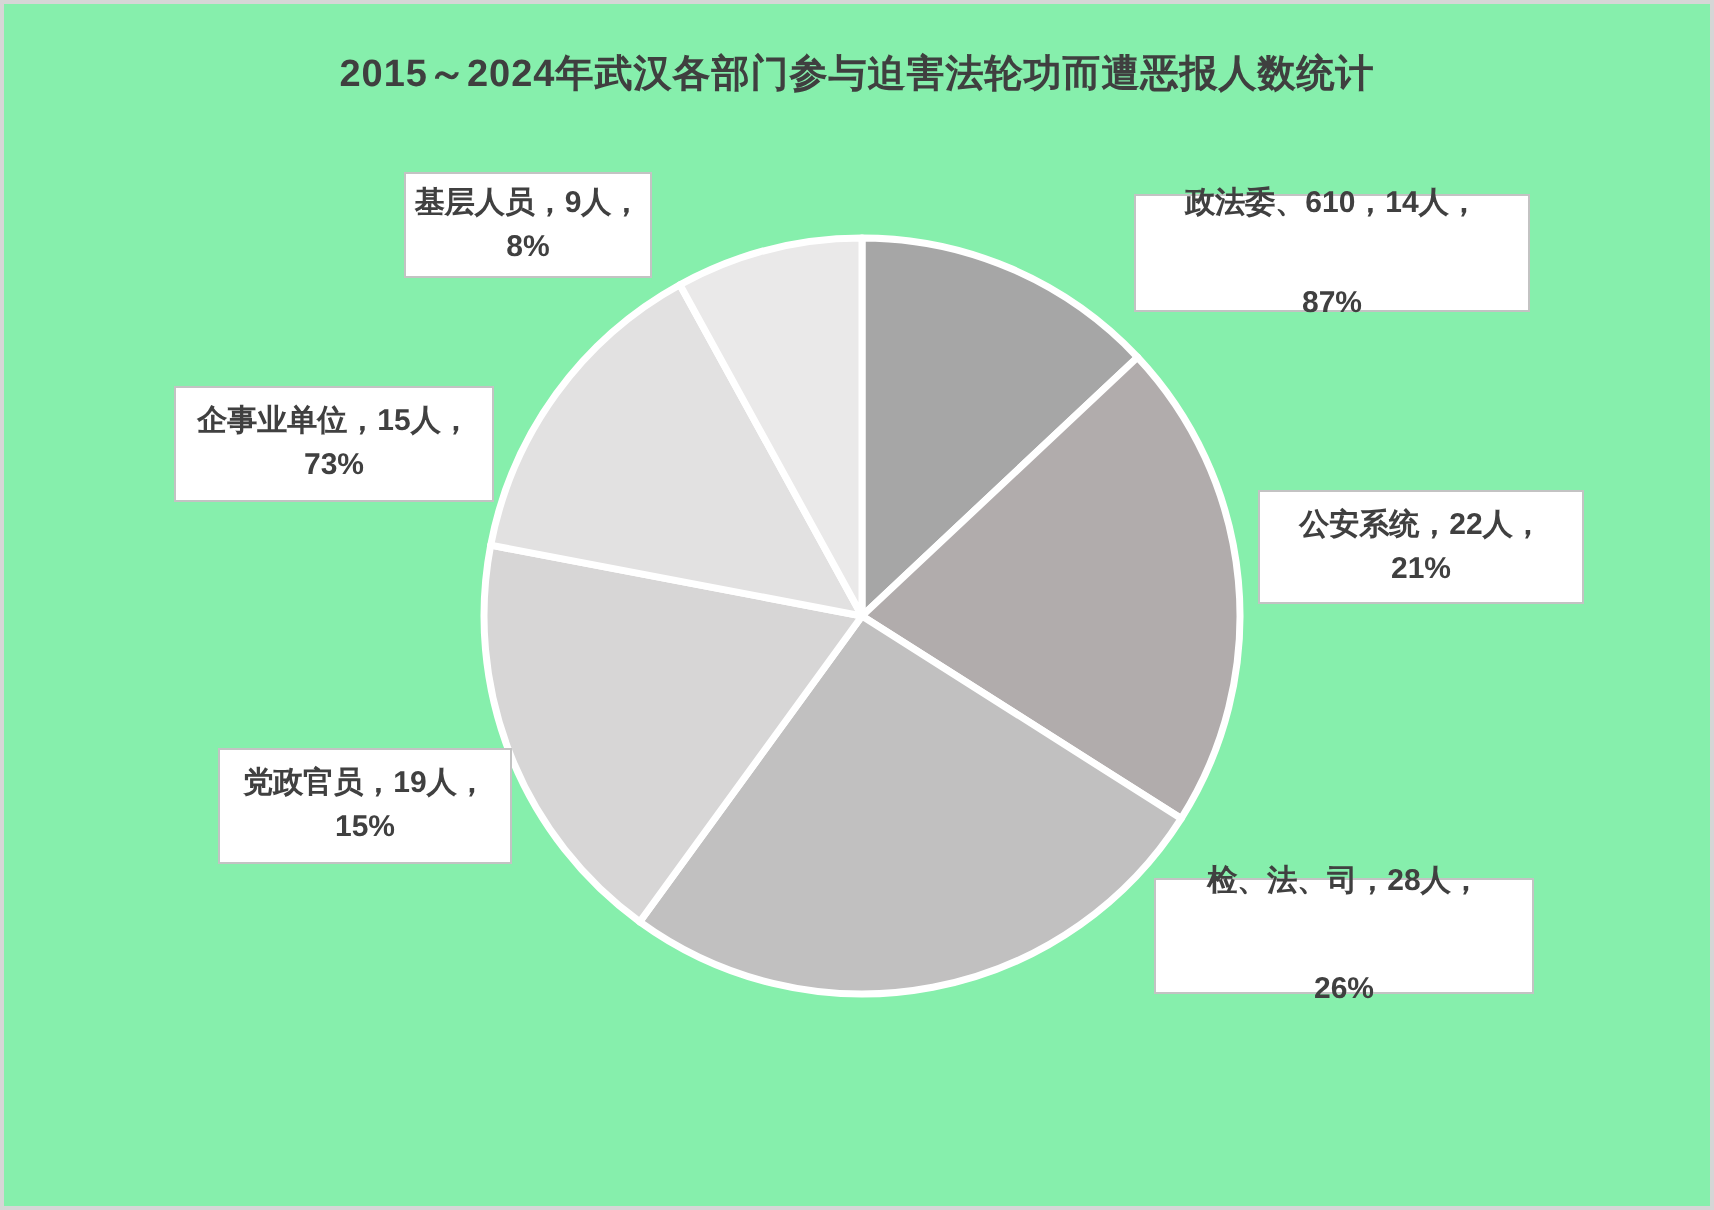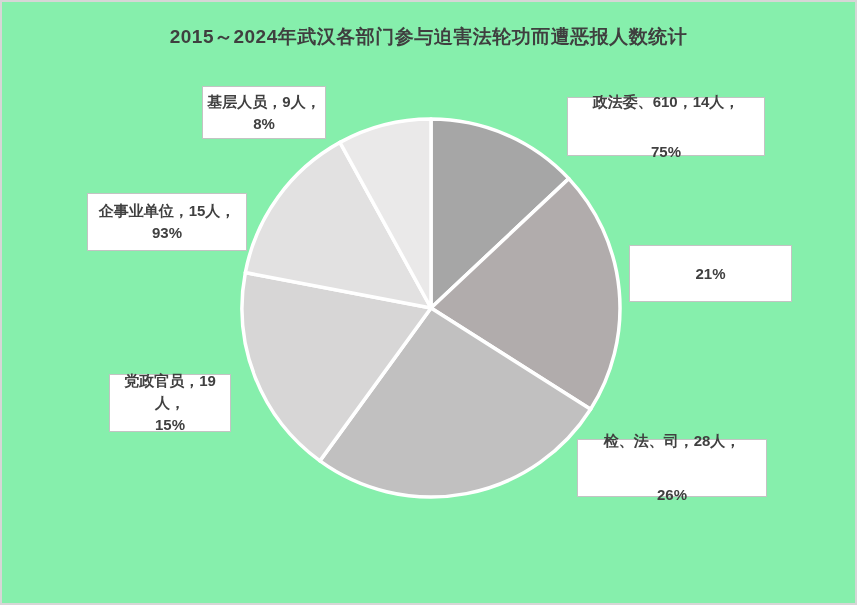--- a/index.html
+++ b/index.html
@@ -46,21 +46,21 @@
     line-height: 1.45;
     text-align: center;
     display: flex;
     flex-direction: column;
     justify-content: center;
     padding: 2px 4px;
   }
   #label-zhengfawei { left: 565px; top: 95px;  width: 198px; height: 59px; gap: 28px; }
   #label-gongan     { left: 627px; top: 243px; width: 163px; height: 57px; }
   #label-jianfasi   { left: 575px; top: 437px; width: 190px; height: 58px; gap: 32px; }
-  #label-dangzheng  { left: 107px; top: 372px; width: 122px; height: 58px; }
+  #label-dangzheng  { left: 107px; top: 372px; width: 147px; height: 58px; }
   #label-qishiye    { left: 85px;  top: 191px; width: 160px; height: 58px; align-items: center; }
   #label-jiceng     { left: 200px; top: 84px;  width: 124px; height: 53px; }
 </style>
 </head>
 <body>
 
 <div class="frame">
 
   <div class="chart-title">2015～2024年武汉各部门参与迫害法轮功而遭恶报人数统计</div>
 
@@ -68,40 +68,41 @@
       <path d="M0,0 L0.00,-189.00 A189,189 0 0 1 137.78,-129.38 Z" fill="#a6a6a6" stroke="#ffffff" stroke-width="3.5" stroke-linejoin="round"></path>
       <path d="M0,0 L137.78,-129.38 A189,189 0 0 1 159.58,101.27 Z" fill="#b1acac" stroke="#ffffff" stroke-width="3.5" stroke-linejoin="round"></path>
       <path d="M0,0 L159.58,101.27 A189,189 0 0 1 -111.09,152.90 Z" fill="#c1c0c0" stroke="#ffffff" stroke-width="3.5" stroke-linejoin="round"></path>
       <path d="M0,0 L-111.09,152.90 A189,189 0 0 1 -185.65,-35.42 Z" fill="#d7d6d6" stroke="#ffffff" stroke-width="3.5" stroke-linejoin="round"></path>
       <path d="M0,0 L-185.65,-35.42 A189,189 0 0 1 -91.05,-165.62 Z" fill="#e2e1e1" stroke="#ffffff" stroke-width="3.5" stroke-linejoin="round"></path>
       <path d="M0,0 L-91.05,-165.62 A189,189 0 0 1 0.00,-189.00 Z" fill="#eae9e9" stroke="#ffffff" stroke-width="3.5" stroke-linejoin="round"></path>
     </svg>
 
   <div class="label-box" id="label-zhengfawei">
     <span>政法委、610，14人，</span>
-    <span>75%</span>
+    <span>87%</span>
   </div>
 
   <div class="label-box" id="label-gongan">
+    <span>公安系统，22人，</span>
     <span>21%</span>
   </div>
 
   <div class="label-box" id="label-jianfasi">
     <span>检、法、司，28人，</span>
     <span>26%</span>
   </div>
 
   <div class="label-box" id="label-dangzheng">
     <span>党政官员，19人，</span>
     <span>15%</span>
   </div>
 
   <div class="label-box" id="label-qishiye">
     <span>企事业单位，15人，</span>
-    <span>93%</span>
+    <span>73%</span>
   </div>
 
   <div class="label-box" id="label-jiceng">
     <span>基层人员，9人，</span>
     <span>8%</span>
   </div>
 
 </div>
 
 </body></html>

